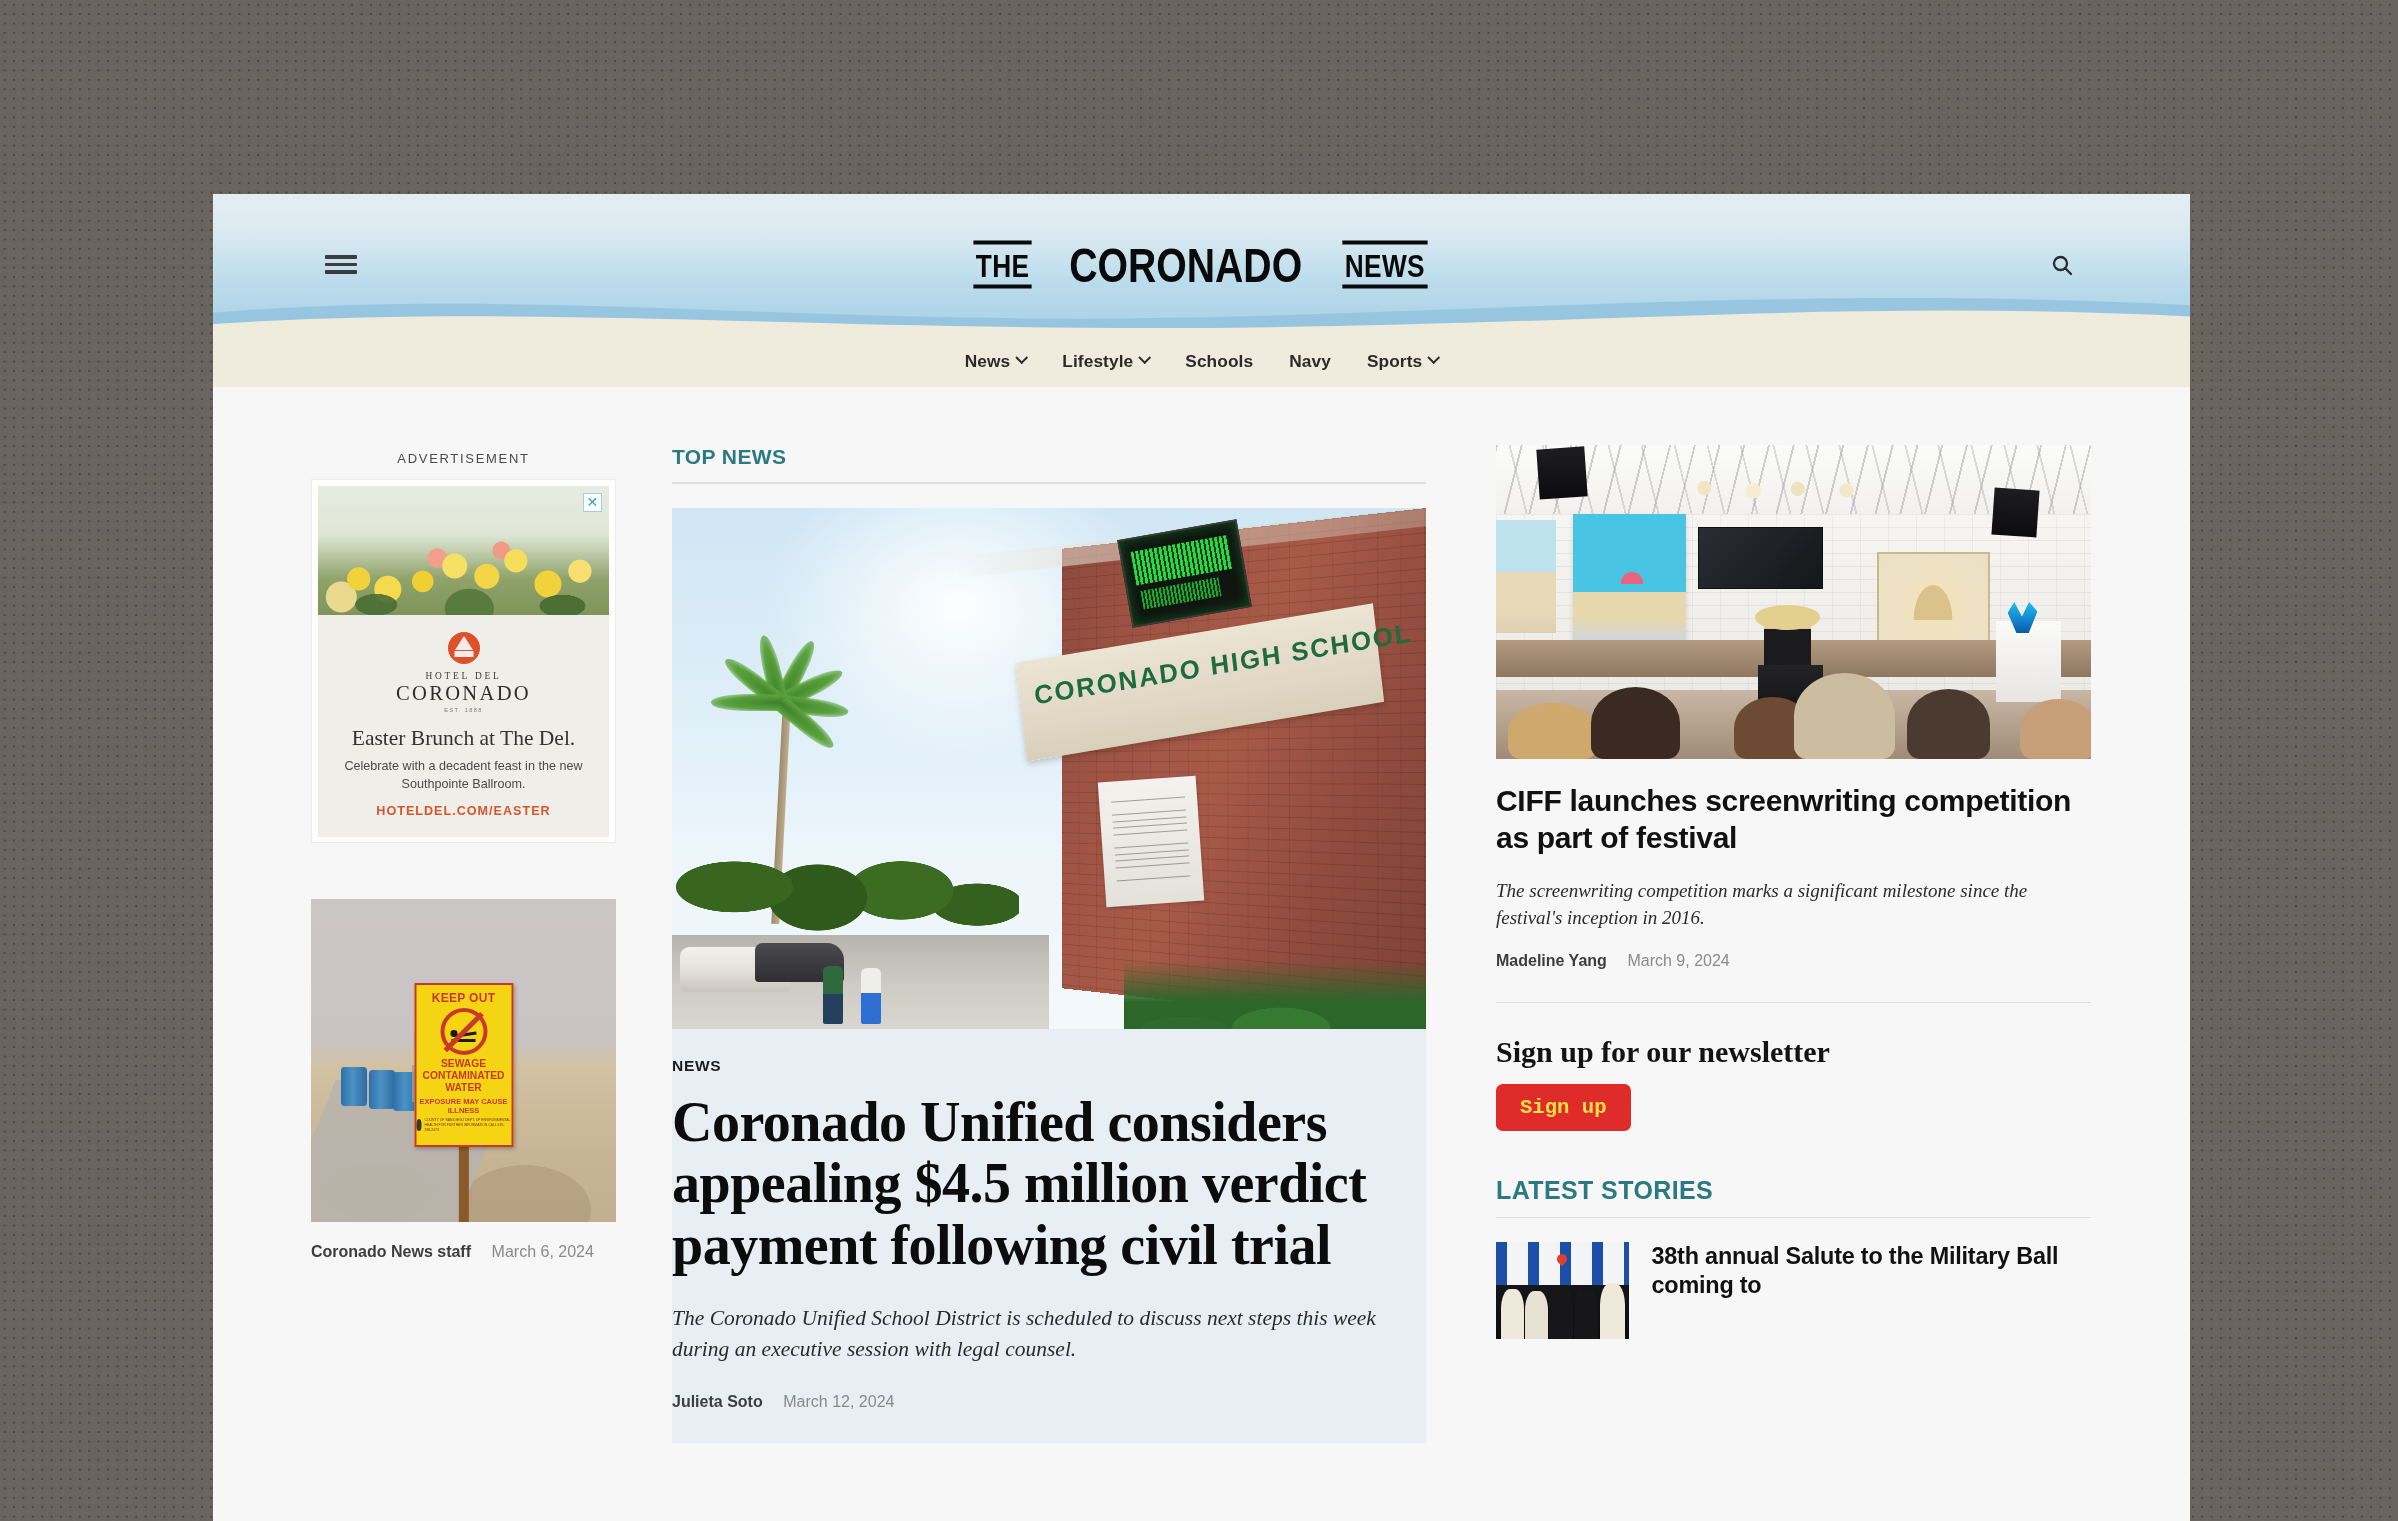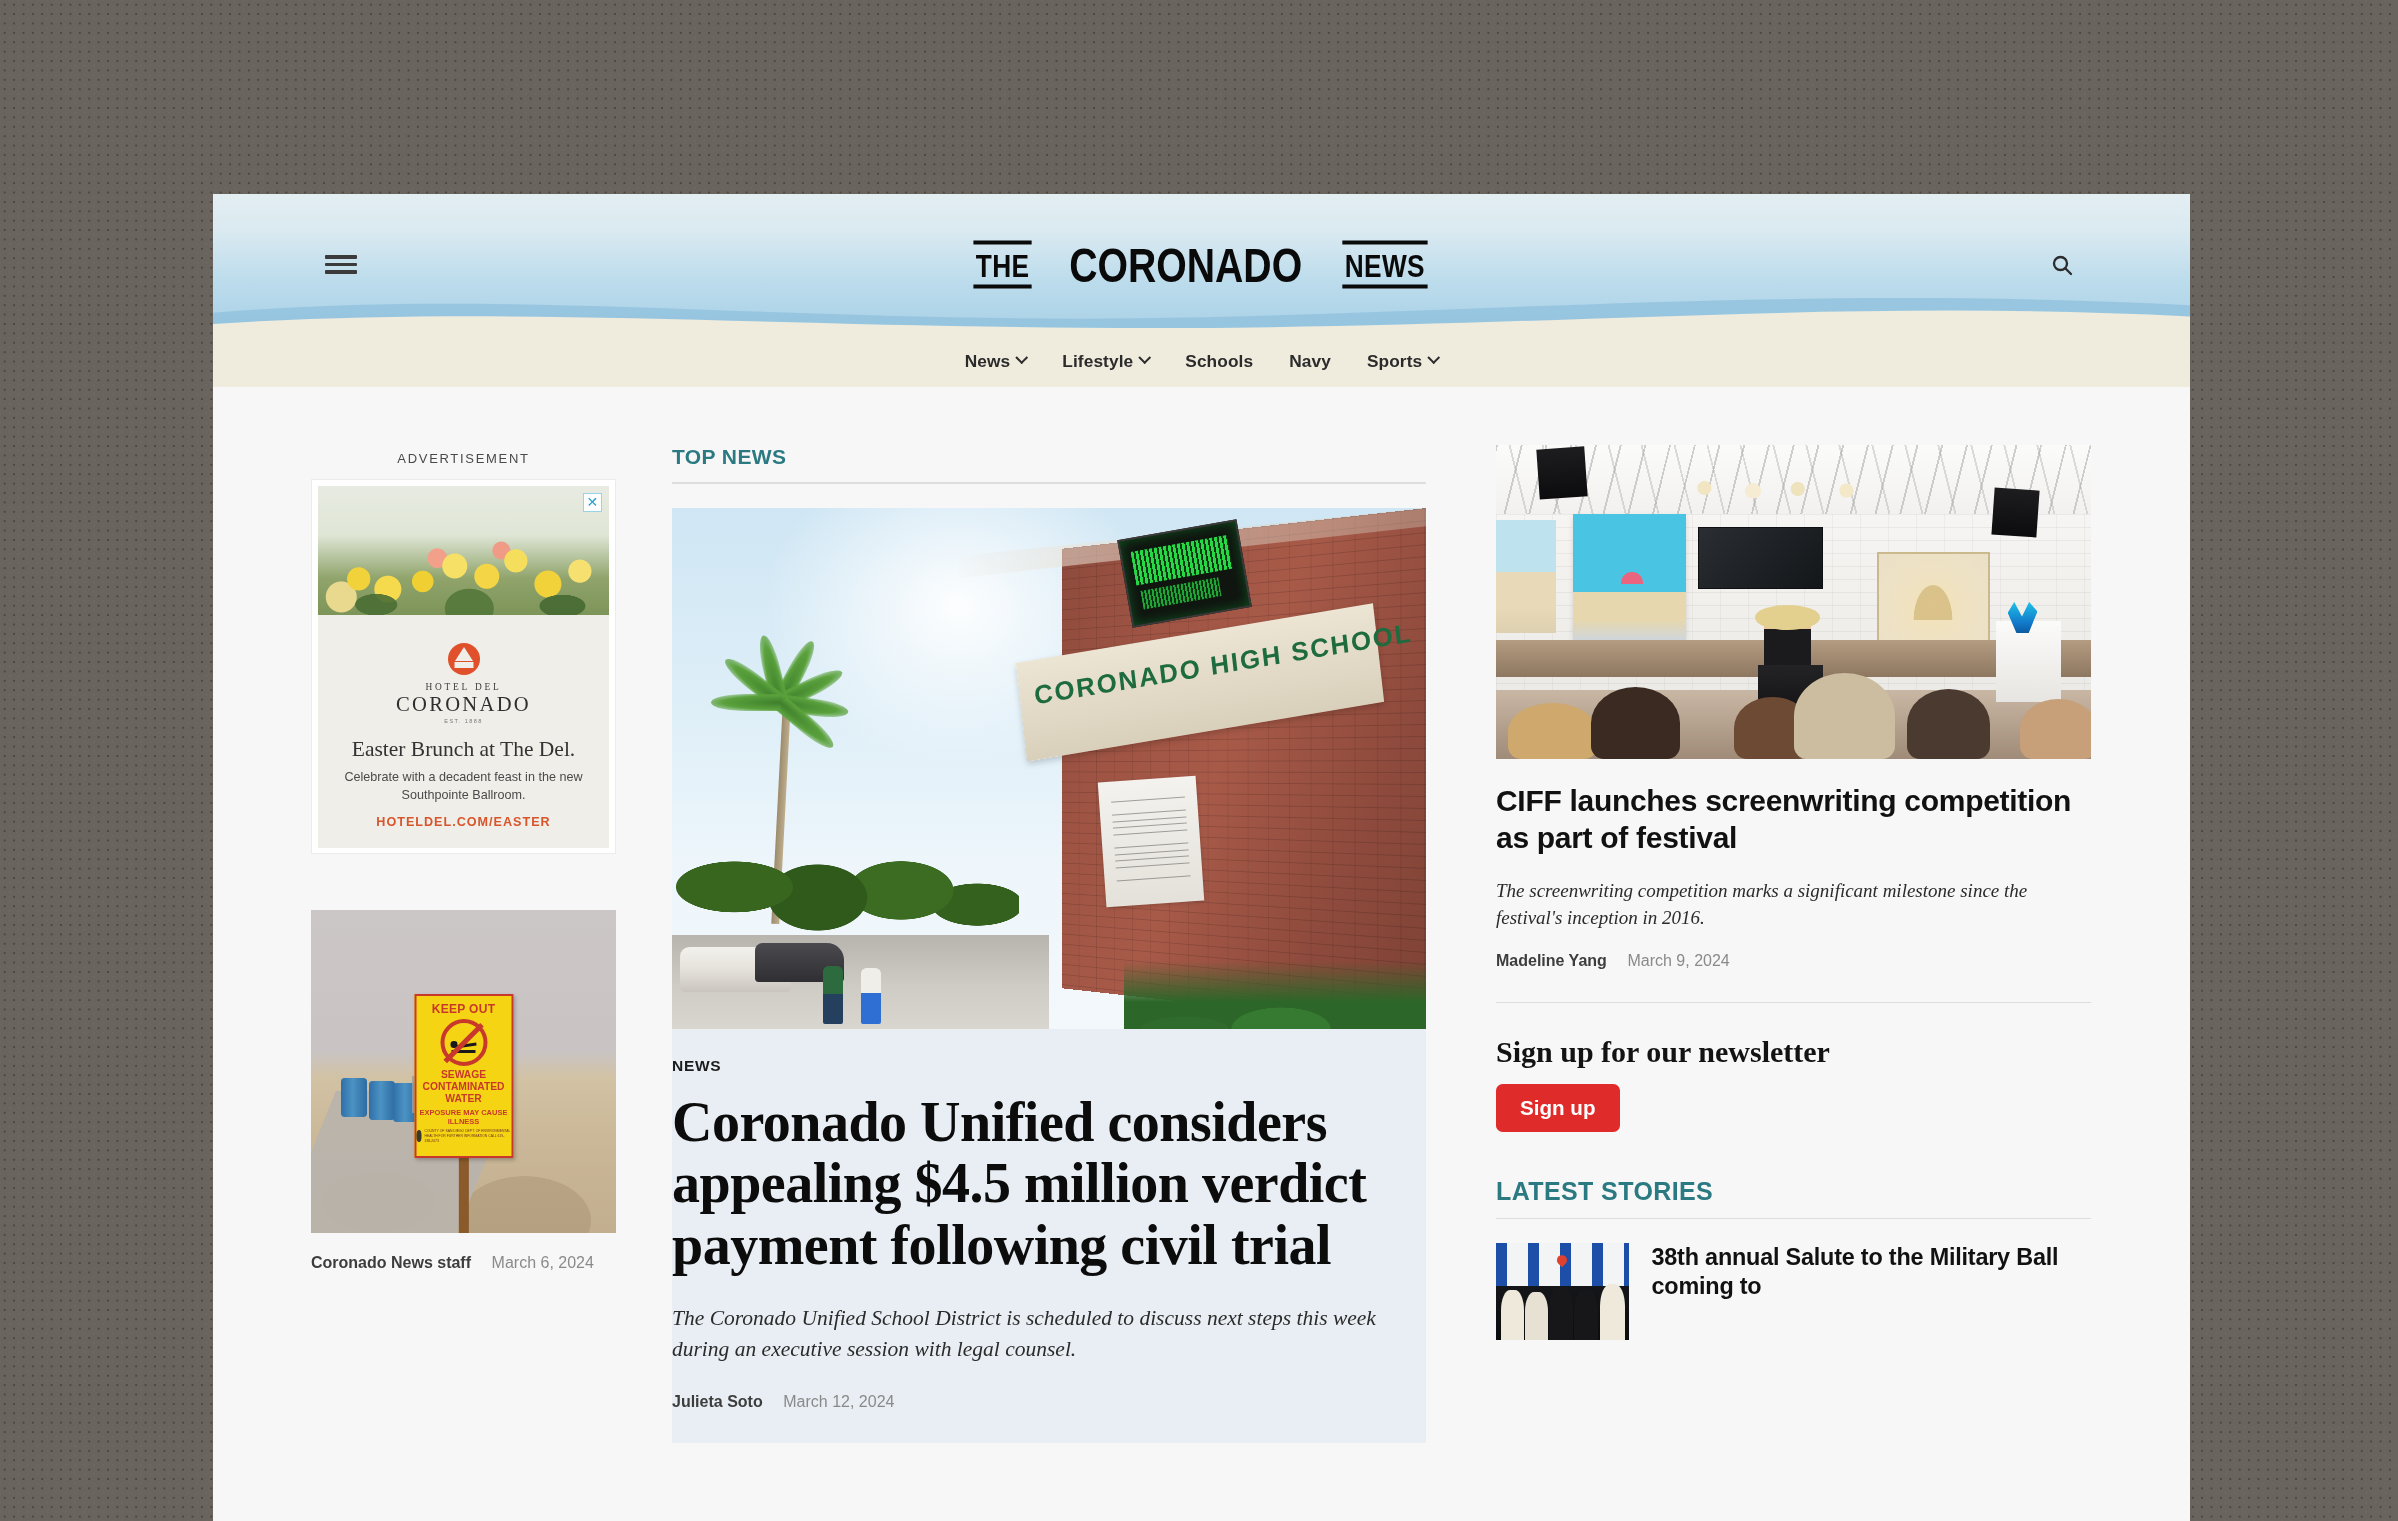--- a/index.html
+++ b/index.html
@@ -120,21 +120,21 @@
       radial-gradient(ellipse at 20% 92%, rgba(74,110,52,0.9) 0 20.6px, transparent 21.5px),
       radial-gradient(ellipse at 52% 95%, rgba(84,120,58,0.9) 0 24px, transparent 25px),
       radial-gradient(ellipse at 84% 93%, rgba(70,106,50,0.9) 0 22.5px, transparent 23.4px);
   }
   .ad-close {
     position: absolute; right: 7.5px; top: 7.5px; width: 19px; height: 19px;
     background: #fff; border: 0.9px solid #9ad3e8;
     color: #2aa0cf; font-size: 14px; line-height: 17px; text-align: center;
     cursor: pointer; font-weight: 400;
   }
-  .ad-body { background: #efeee9; padding: 28px 13px 19px; text-align: center; }
+  .ad-body { background: #efeee9; padding: 17px 13px 19px; text-align: center; }
   .hdc-mark {
     width: 32px; height: 32px; margin: 0 auto 7.5px; position: relative;
   }
   .hdc-mark .circ {
     position: absolute; inset: 0; border-radius: 50%; background: #e0502a;
   }
   .hdc-mark .turret {
     position: absolute; left: 50%; top: 4.7px; transform: translateX(-50%);
     width: 0; height: 0; border-left: 9.4px solid transparent;
     border-right: 9.4px solid transparent; border-bottom: 14px solid #efeee9;
@@ -475,22 +475,22 @@
   }
   .nl-input {
     display: block; width: 100%; margin-top: 24px;
     height: 54px; padding: 0 17px;
     border: 0.9px solid #dcdcdc; background: #fff;
     font-family: "Liberation Serif", serif; font-size: 22.5px; color: #111;
   }
   .nl-input::placeholder { color: #8c8c8c; }
   .nl-btn {
     margin-top: 15px; border: none; cursor: pointer;
-    background: #e02b2b; color: #ffffff; border-radius: 6.6px;
-    font-family: Liberation Sans, sans-serif;
+    background: #e02b2b; color: #fde047; border-radius: 6.6px;
+    font-family: Liberation Mono, monospace;
     font-size: 20.6px; font-weight: 700; padding: 12px 24px;
   }
 
   .latest-head {
     font-size: 25px; font-weight: 700; color: #2b7a82;
     letter-spacing: 0.4px; margin-top: 45px; padding-bottom: 11.2px;
   }
   .latest-rule { height: 1.9px; background: #dedede; margin-bottom: 24px; }
   .latest-item { display: flex; gap: 22.5px; align-items: flex-start; }
   .latest-thumb {

